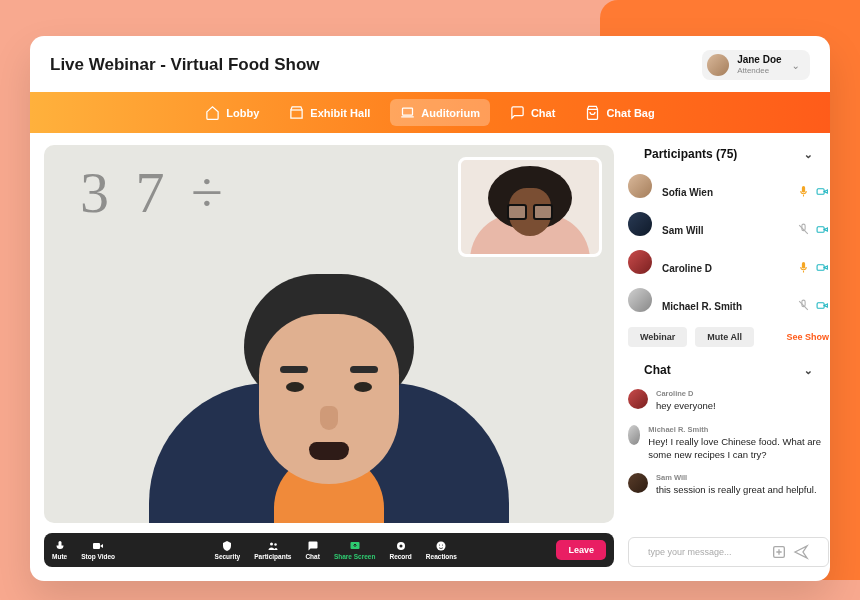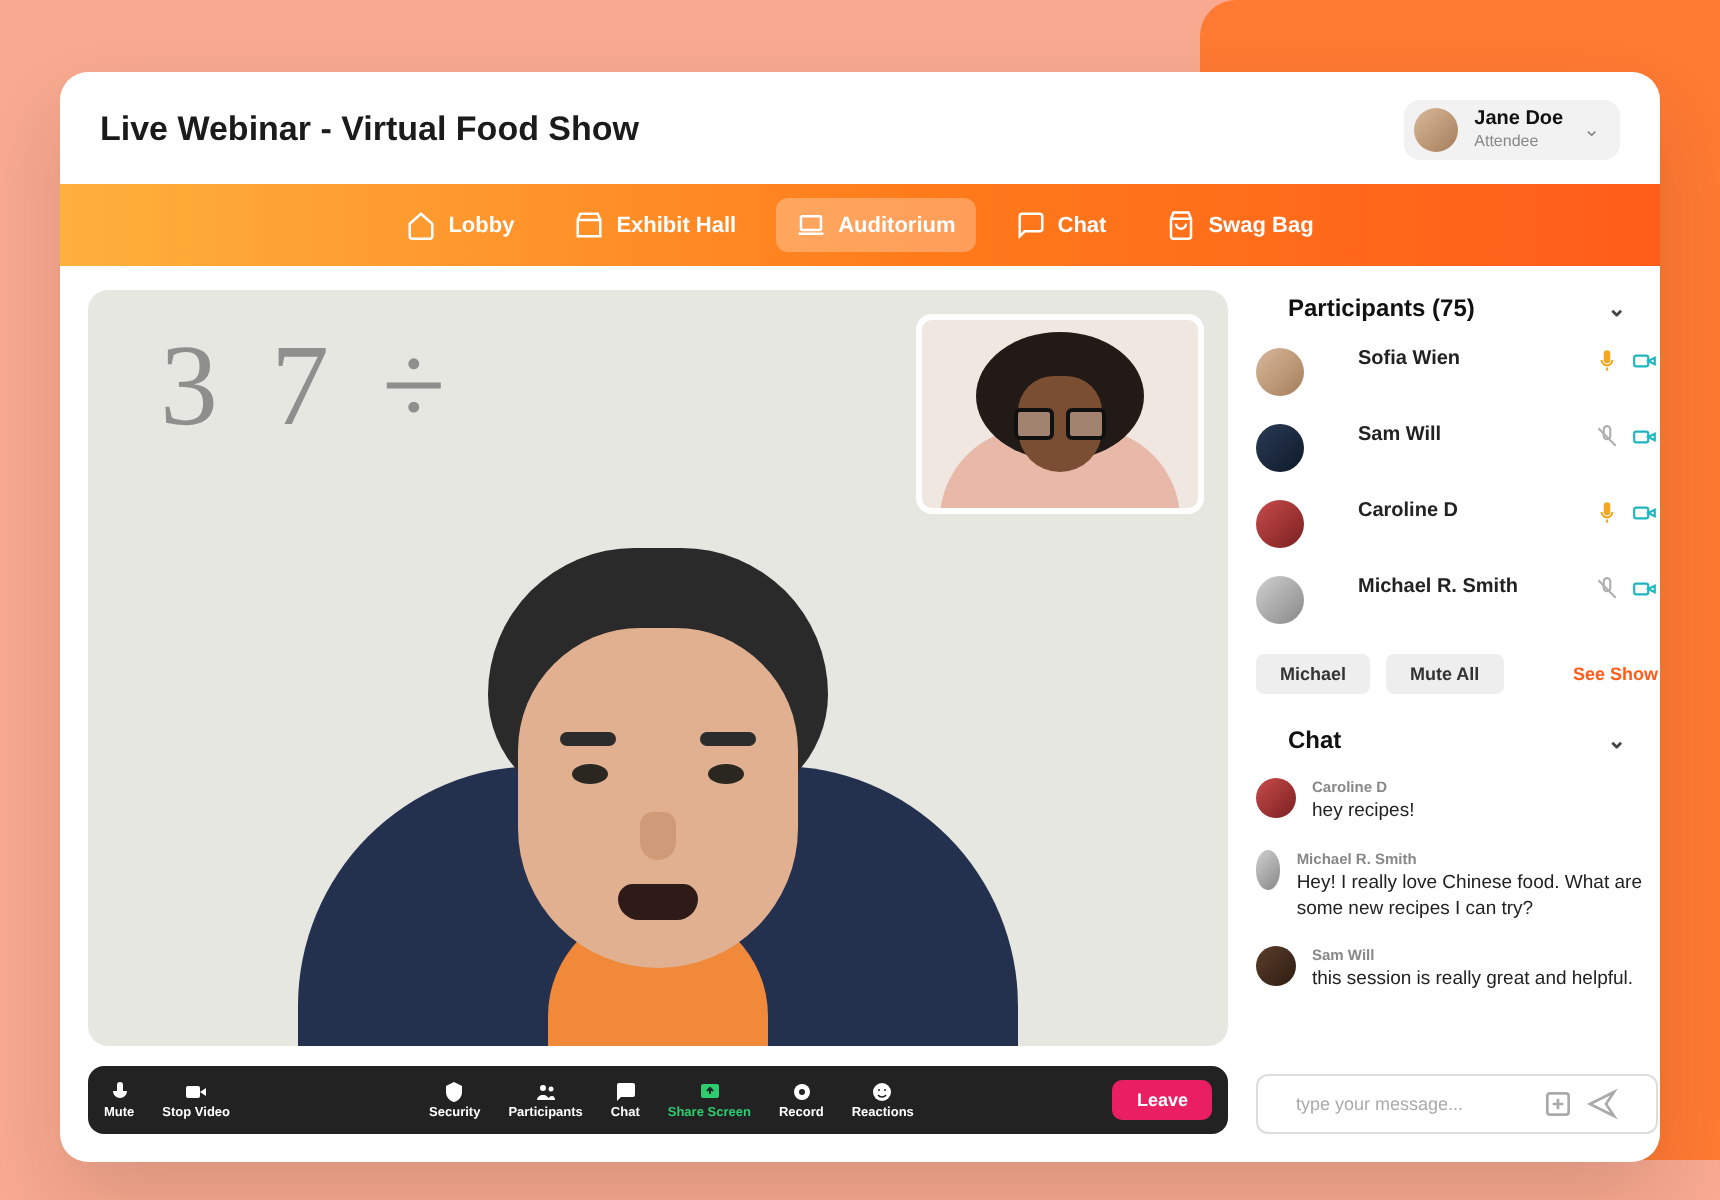--- a/index.html
+++ b/index.html
@@ -126,21 +126,21 @@
   border-radius: 5px; cursor: pointer;
 }
 
 .side-col { flex: 1; display: flex; flex-direction: column; gap: 8px; }
 .panel-header {
   display: flex; justify-content: space-between; align-items: center;
   font-size: 12px; font-weight: 800; color: #111; padding: 2px 16px;
 }
 .panel-header .chev { font-size: 11px; color: #444; }
 .participant {
-  display: flex; align-items: flex-start; gap: 27px; padding: 3px 0;
+  display: flex; align-items: flex-end; gap: 10px; padding: 3px 0;
 }
 .participant .pname { flex: 1; font-size: 10px; font-weight: 700; color: #222; }
 .participant .picons { display: flex; gap: 6px; align-items: center; }
 .picons svg { width: 13px; height: 13px; }
 .mic-on { color: #f5a623; } .mic-off { color: #b0b0b0; }
 .cam-on { color: #1fb6c1; }
 
 .pactions { display: flex; gap: 8px; align-items: center; margin-top: 4px; }
 .pill-btn {
   background: #eee; border: none; font-size: 9px; font-weight: 700;
@@ -217,21 +217,21 @@
           <path d="M21 15a2 2 0 01-2 2H7l-4 4V5a2 2 0 012-2h14a2 2 0 012 2z"></path>
         </svg>
       <span>Chat</span>
     </div>
     <div class="nav-item">
       <svg viewBox="0 0 24 24" fill="none" stroke="currentColor" stroke-width="2">
           <path d="M6 2l-2 5v14a2 2 0 002 2h12a2 2 0 002-2V7l-2-5H6z"></path>
           <path d="M4 7h16"></path>
           <path d="M16 11a4 4 0 01-8 0"></path>
         </svg>
-      <span>Swag Bag</span>
+      <span>Chat Bag</span>
     </div>
   </div>
 
   <div class="body">
     <div class="video-col">
       <div class="video-main">
         <div class="whiteboard-text">3 7 ÷</div>
         <div class="shoulders"></div>
         <div class="shirt"></div>
         <div class="speaker-head">
@@ -375,35 +375,35 @@
               <line x1="4" y1="4" x2="20" y2="20"></line>
             </svg>
           <svg class="cam-on" viewBox="0 0 24 24" fill="none" stroke="currentColor" stroke-width="2">
               <rect x="2" y="7" width="13" height="10" rx="2"></rect>
               <path d="M21 9l-6 3 6 3V9z"></path>
             </svg>
         </div>
       </div>
 
       <div class="pactions">
-        <button class="pill-btn">Michael</button>
+        <button class="pill-btn">Webinar</button>
         <button class="pill-btn">Mute All</button>
         <span class="see-more">See Show</span>
       </div>
 
       <div class="panel-header" style="margin-top:6px">
         <span>Chat</span>
         <span class="chev">⌄</span>
       </div>
 
       <div class="chat-msg">
         <div class="avatar tiny av3"></div>
         <div class="ctext">
           <span class="cname">Caroline D</span>
-          <span class="cbody">hey recipes!</span>
+          <span class="cbody">hey everyone!</span>
         </div>
       </div>
       <div class="chat-msg">
         <div class="avatar tiny av4"></div>
         <div class="ctext">
           <span class="cname">Michael R. Smith</span>
           <span class="cbody">Hey! I really love Chinese food. What are some new recipes I can try?</span>
         </div>
       </div>
       <div class="chat-msg">

